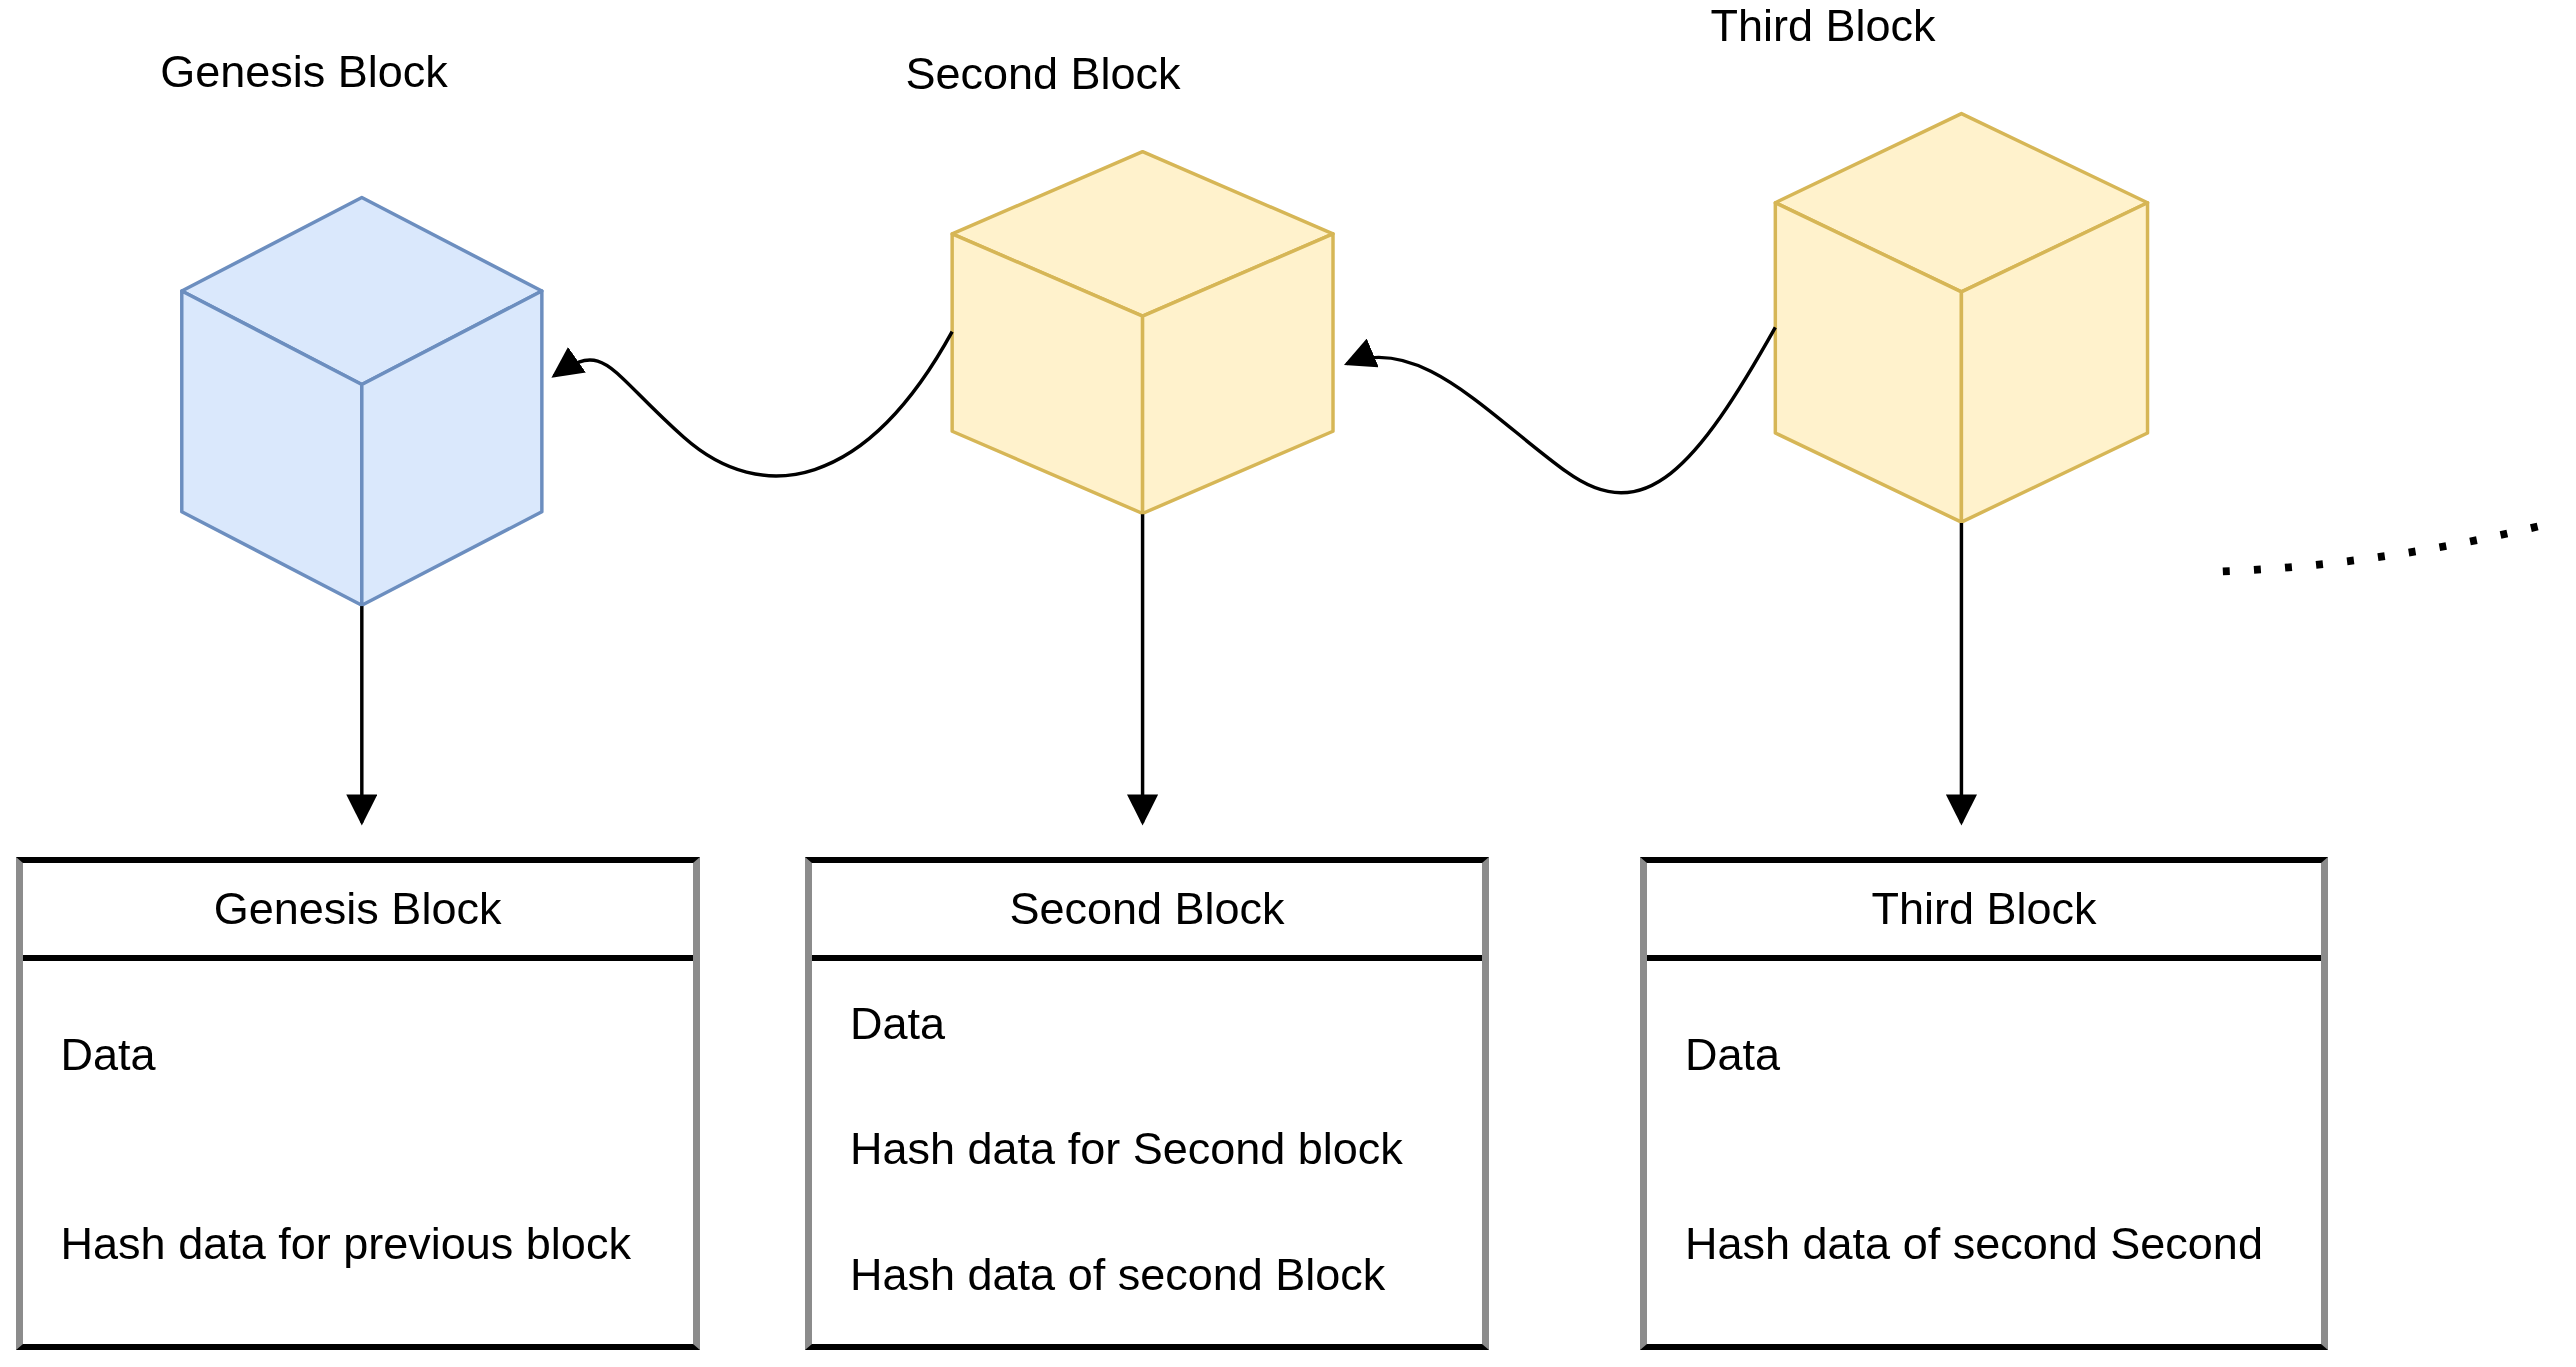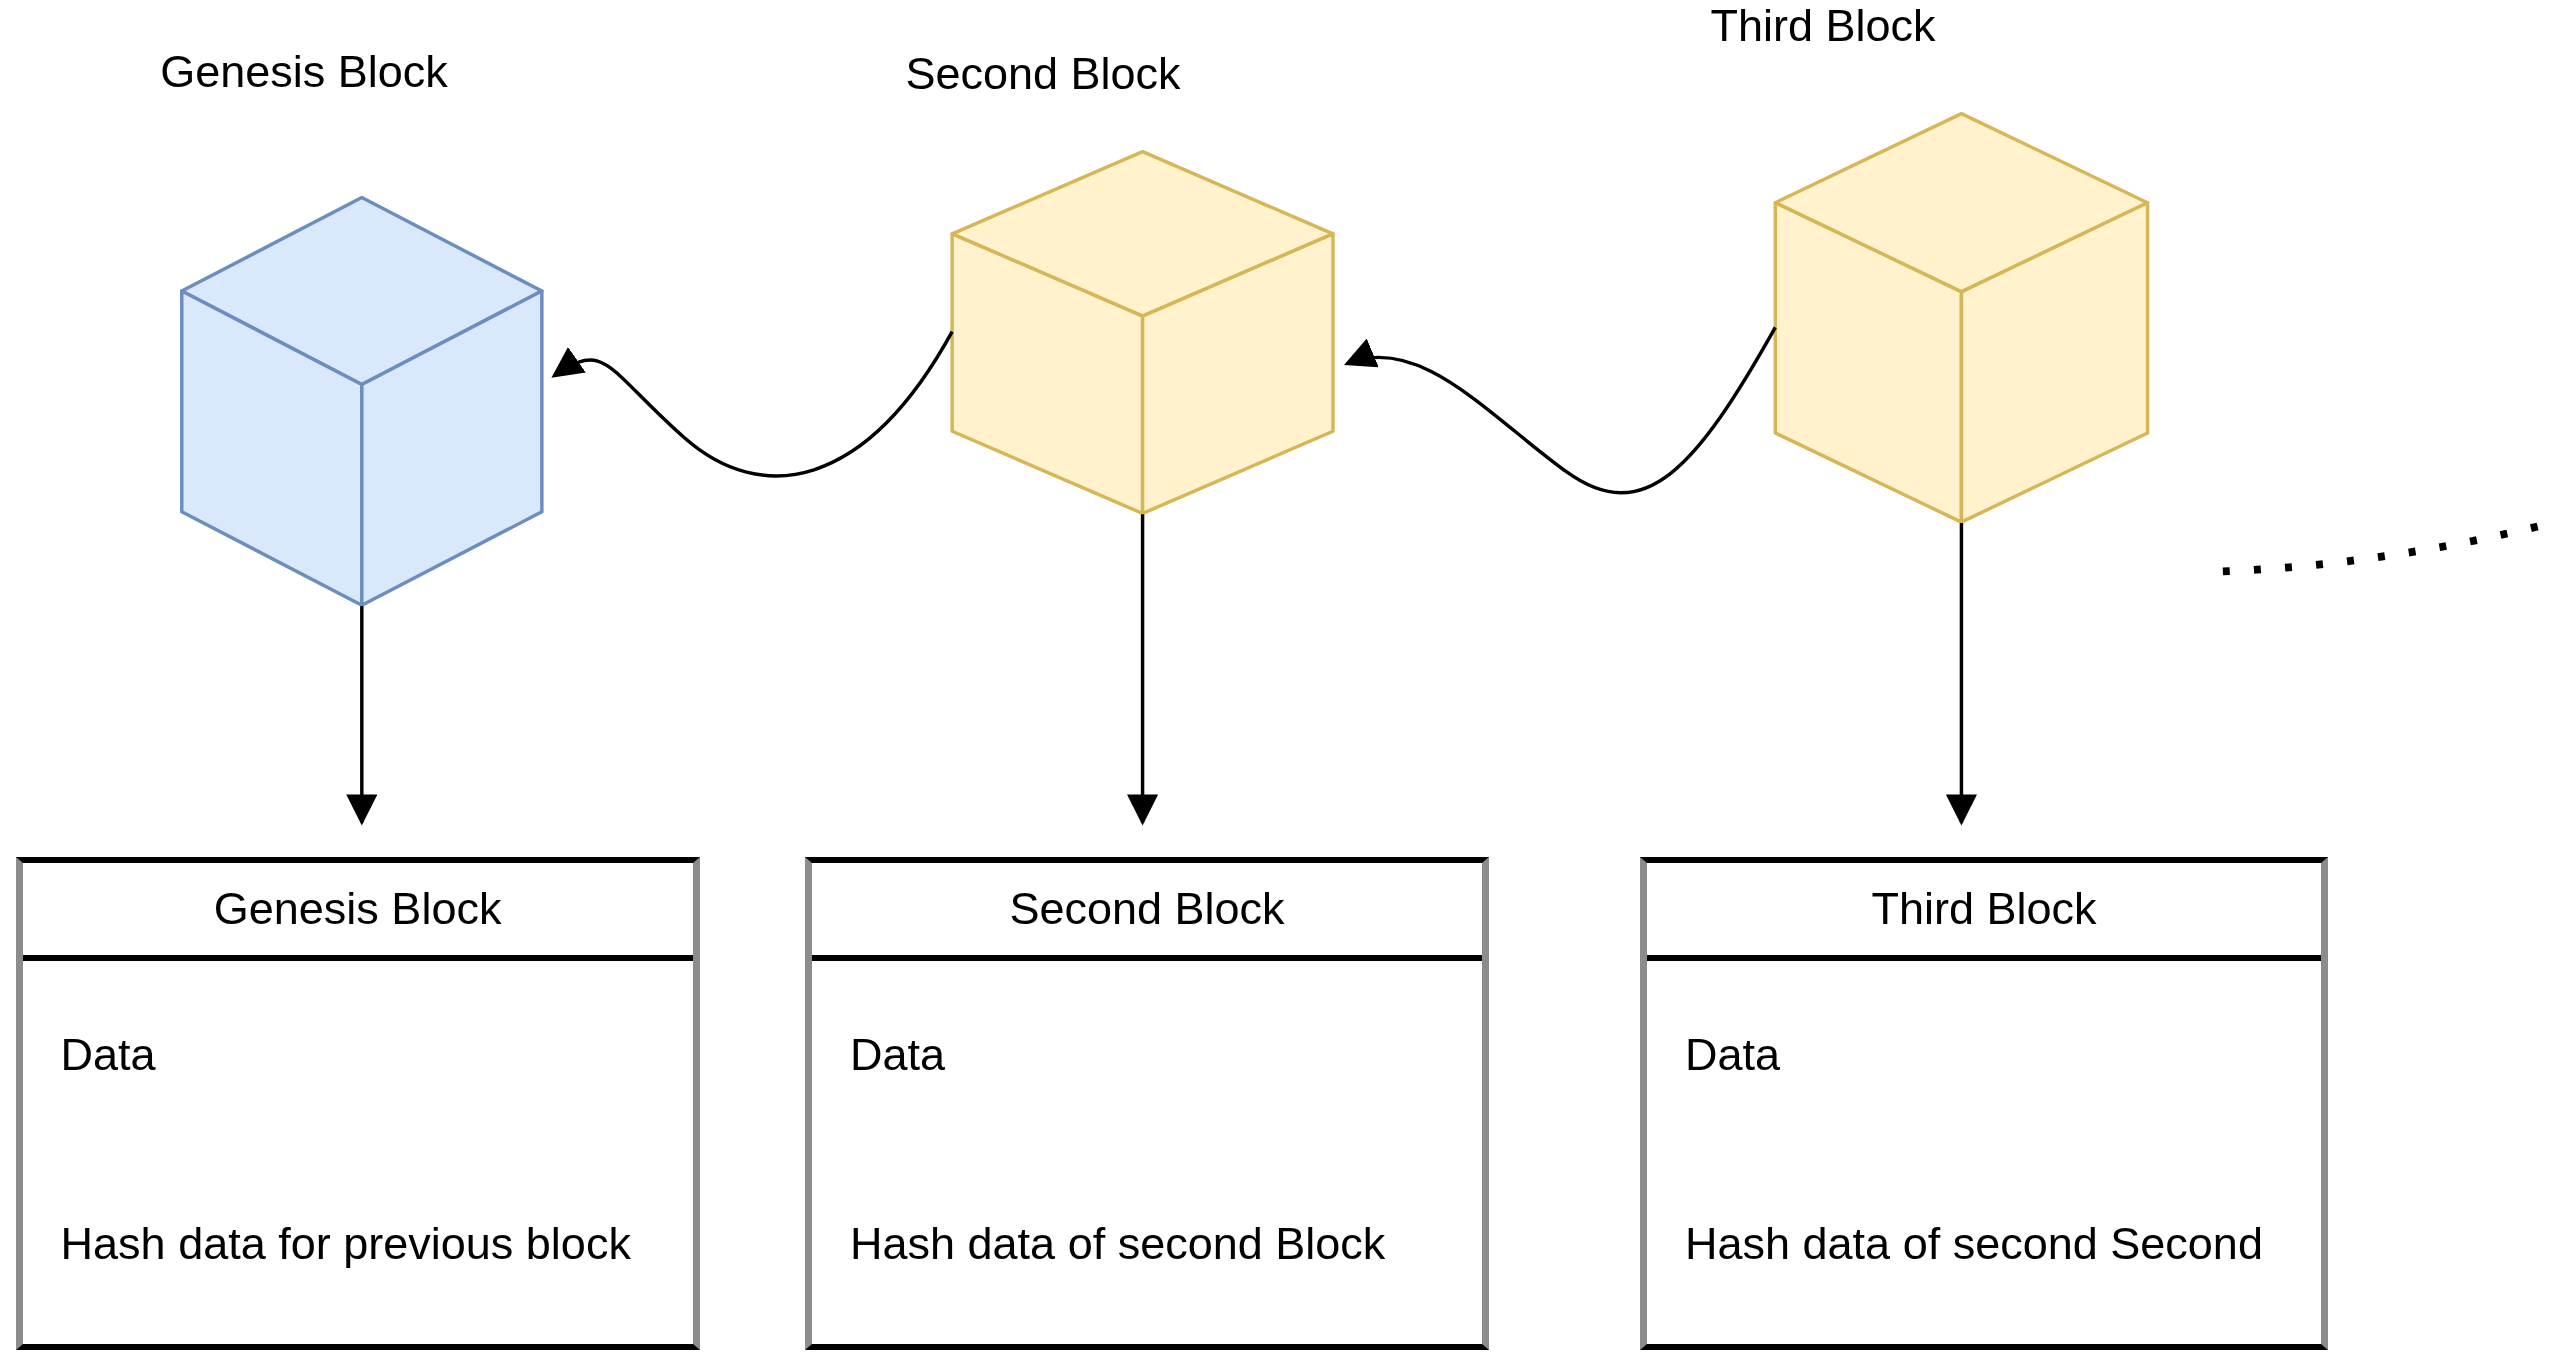--- a/index.html
+++ b/index.html
@@ -118,20 +118,21 @@
     <div class="table-body">
       <div class="table-row">Data</div>
       <div class="table-row">Hash data for previous block</div>
     </div>
   </div>
 
   <div class="block-table" style="left: 805px; width: 684px; border-color: rgb(0, 0, 0) rgb(140, 140, 140);">
     <div class="table-header">Second Block</div>
     <div class="table-body">
       <div class="table-row">Data</div>
+      <div class="table-row">Hash data for Second block</div>
       <div class="table-row">Hash data of second Block</div>
     </div>
   </div>
 
   <div class="block-table" style="left: 1640px; width: 688px; border-color: rgb(0, 0, 0) rgb(140, 140, 140);">
     <div class="table-header">Third Block</div>
     <div class="table-body">
       <div class="table-row">Data</div>
       <div class="table-row">Hash data of second Second</div>
     </div>

